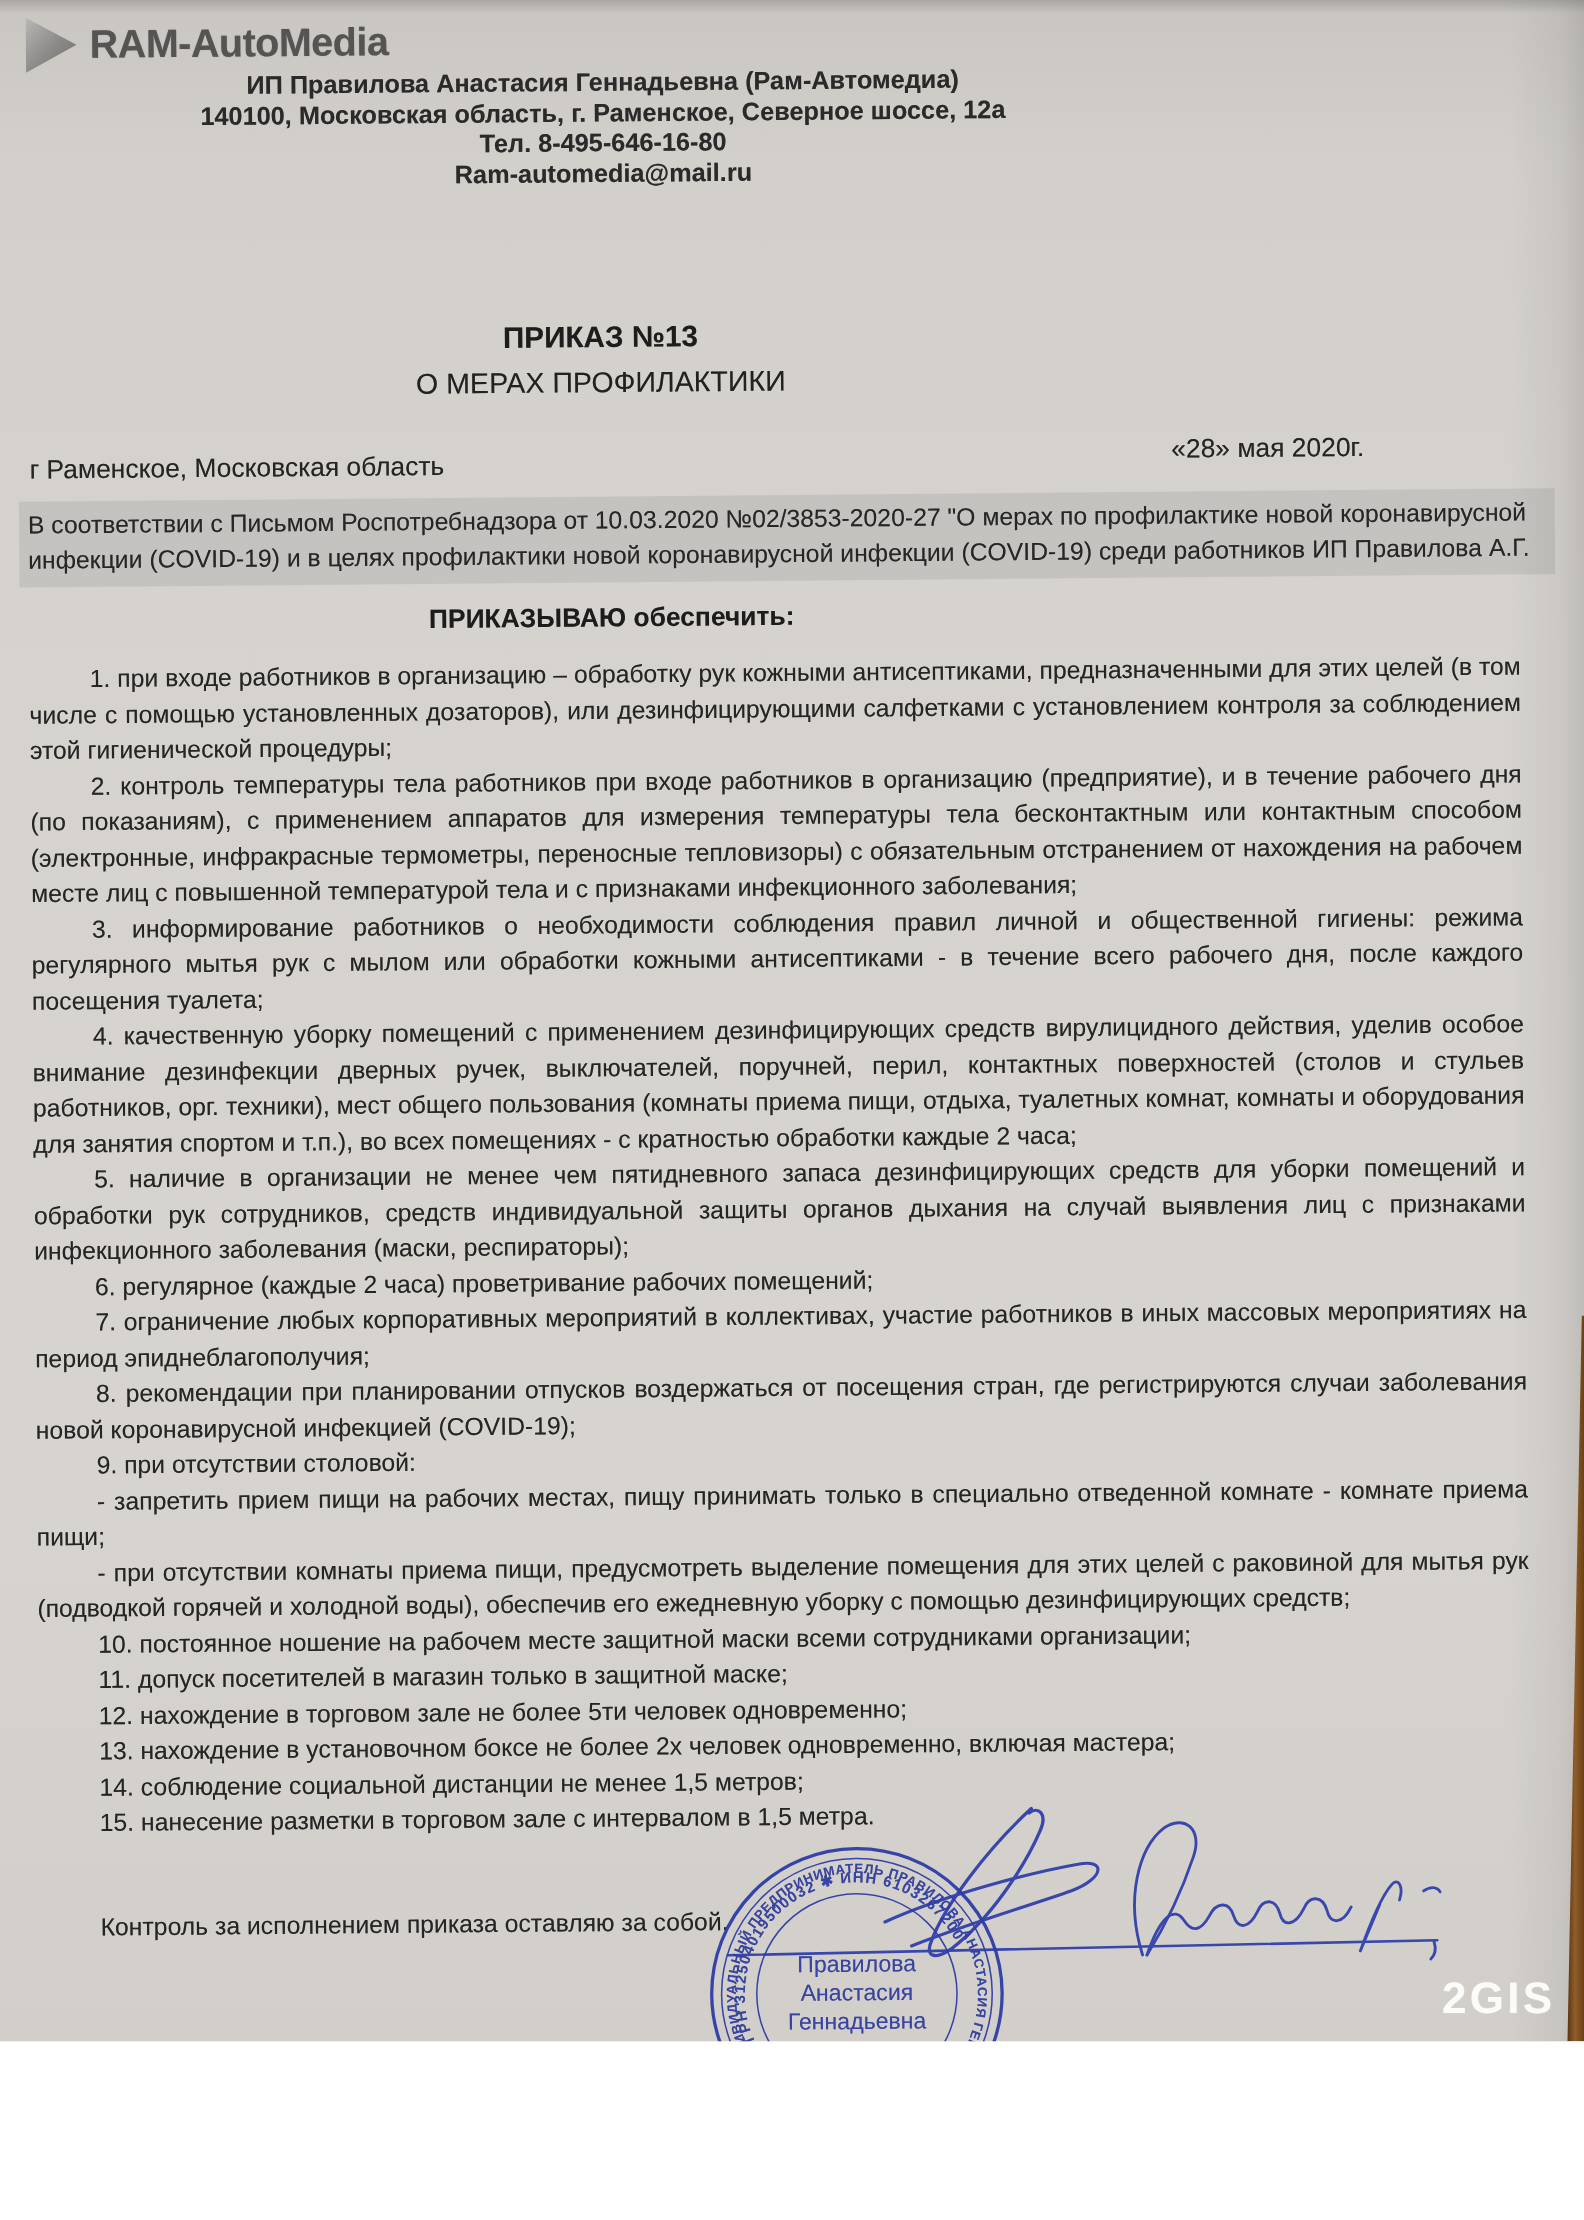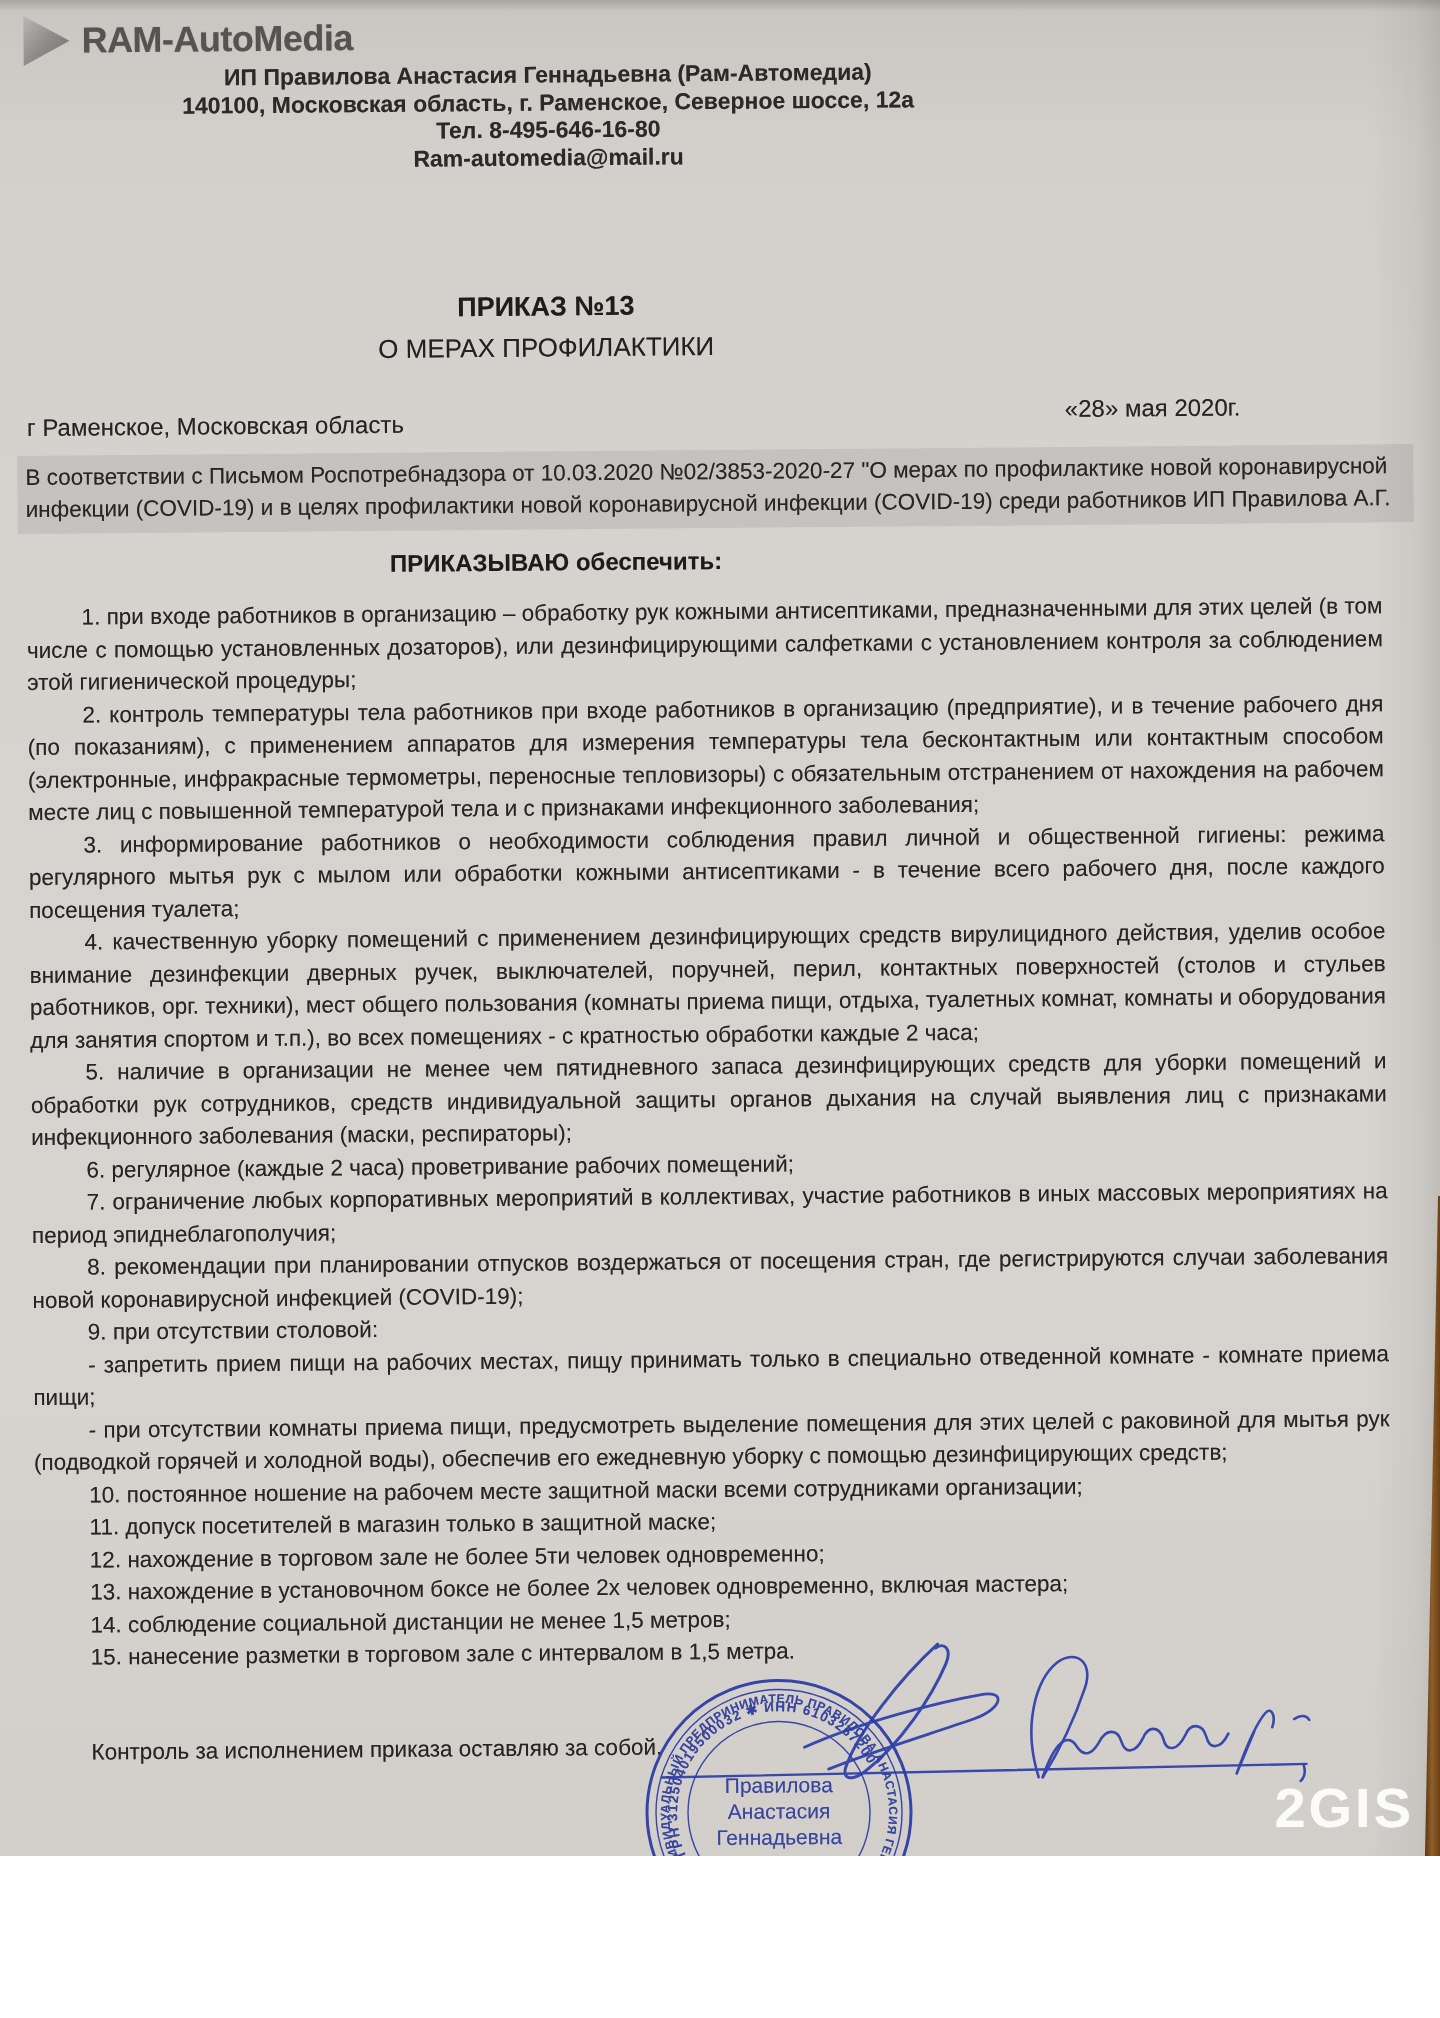--- a/index.html
+++ b/index.html
@@ -64,21 +64,21 @@
   
   .wood{position:absolute;right:0;bottom:0;width:20px;height:660px;}
   
   .edge-shadow{position:absolute;top:0;right:0;width:70px;height:2018px;
     background:linear-gradient(90deg,rgba(0,0,0,0) 0%,rgba(0,0,0,0.05) 70%,rgba(0,0,0,0.11) 100%);}
   .top-shade{position:absolute;top:0;left:0;width:1440px;height:12px;
     background:linear-gradient(180deg,rgba(0,0,0,0.16),rgba(0,0,0,0));}
   
   .watermark{
     position:absolute;right:26px;bottom:16px;
-    font-size:56px;font-weight:700;letter-spacing:3px;
+    font-size:40px;font-weight:700;letter-spacing:3px;
     color:rgba(253,253,252,0.9);
     text-shadow:0 0 1px rgba(255,255,255,0.5);
   }
 </style>
 </head>
 <body>
 
 <div class="page">
   <div class="doc">
 

